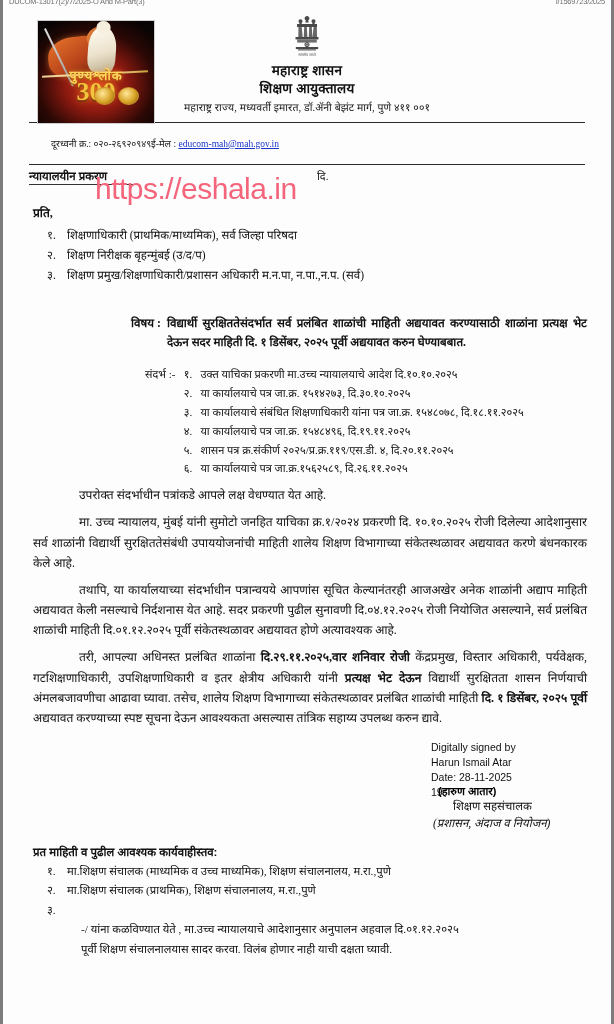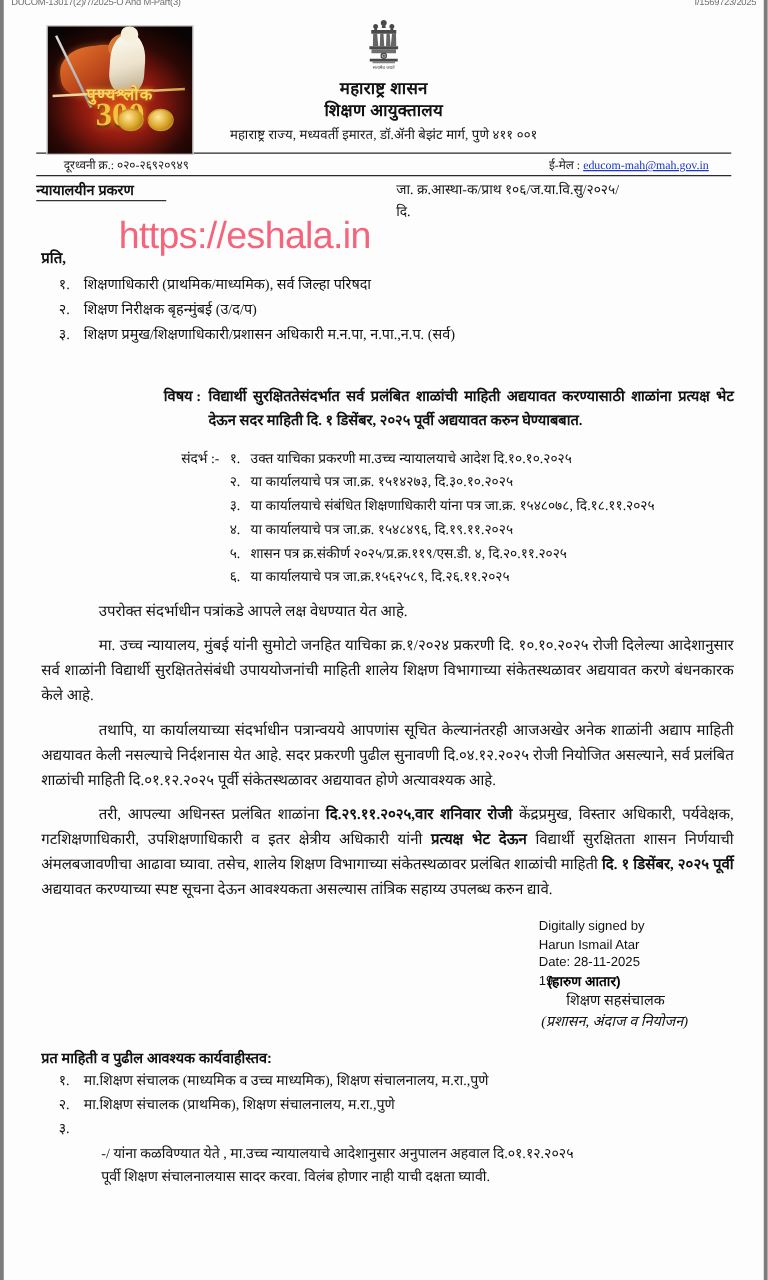--- a/index.html
+++ b/index.html
@@ -174,23 +174,22 @@
     margin-top: 3px;
     letter-spacing: .1px;
   }
 
   
   .rule-top {
     margin: 4px 26px 0 26px;
     border-top: 1.3px solid #2b2b2b;
   }
   .contact-row {
-    margin: 0 26px;
+    margin: 12px 26px;
     display: flex;
-    justify-content: space-between;
     font-family: "Liberation Serif", serif;
     font-size: 9.5px;
     color: #1a1a1a;
     padding: 2px 18px 2px 22px;
   }
   .contact-row .mail-link {
     color: #1a35c9;
     text-decoration: underline;
   }
   .rule-bot {
@@ -406,21 +405,20 @@
     <span>
       <span>ई-मेल :</span>
       <a class="mail-link" href="#">educom-mah@mah.gov.in</a>
     </span>
   </div>
   <div class="rule-bot"></div>
 
   <div class="refline">
     <div class="court-tag">न्यायालयीन प्रकरण</div>
     <div class="jano">
-      <div>जा. क्र.आस्था-क/प्राथ १०६/ज.या.वि.सु/२०२५/</div>
       <div>दि.</div>
     </div>
   </div>
 
   <div class="watermark">https://eshala.in</div>
 
   <div class="body">
 
     <div class="prati">प्रति,</div>
 

